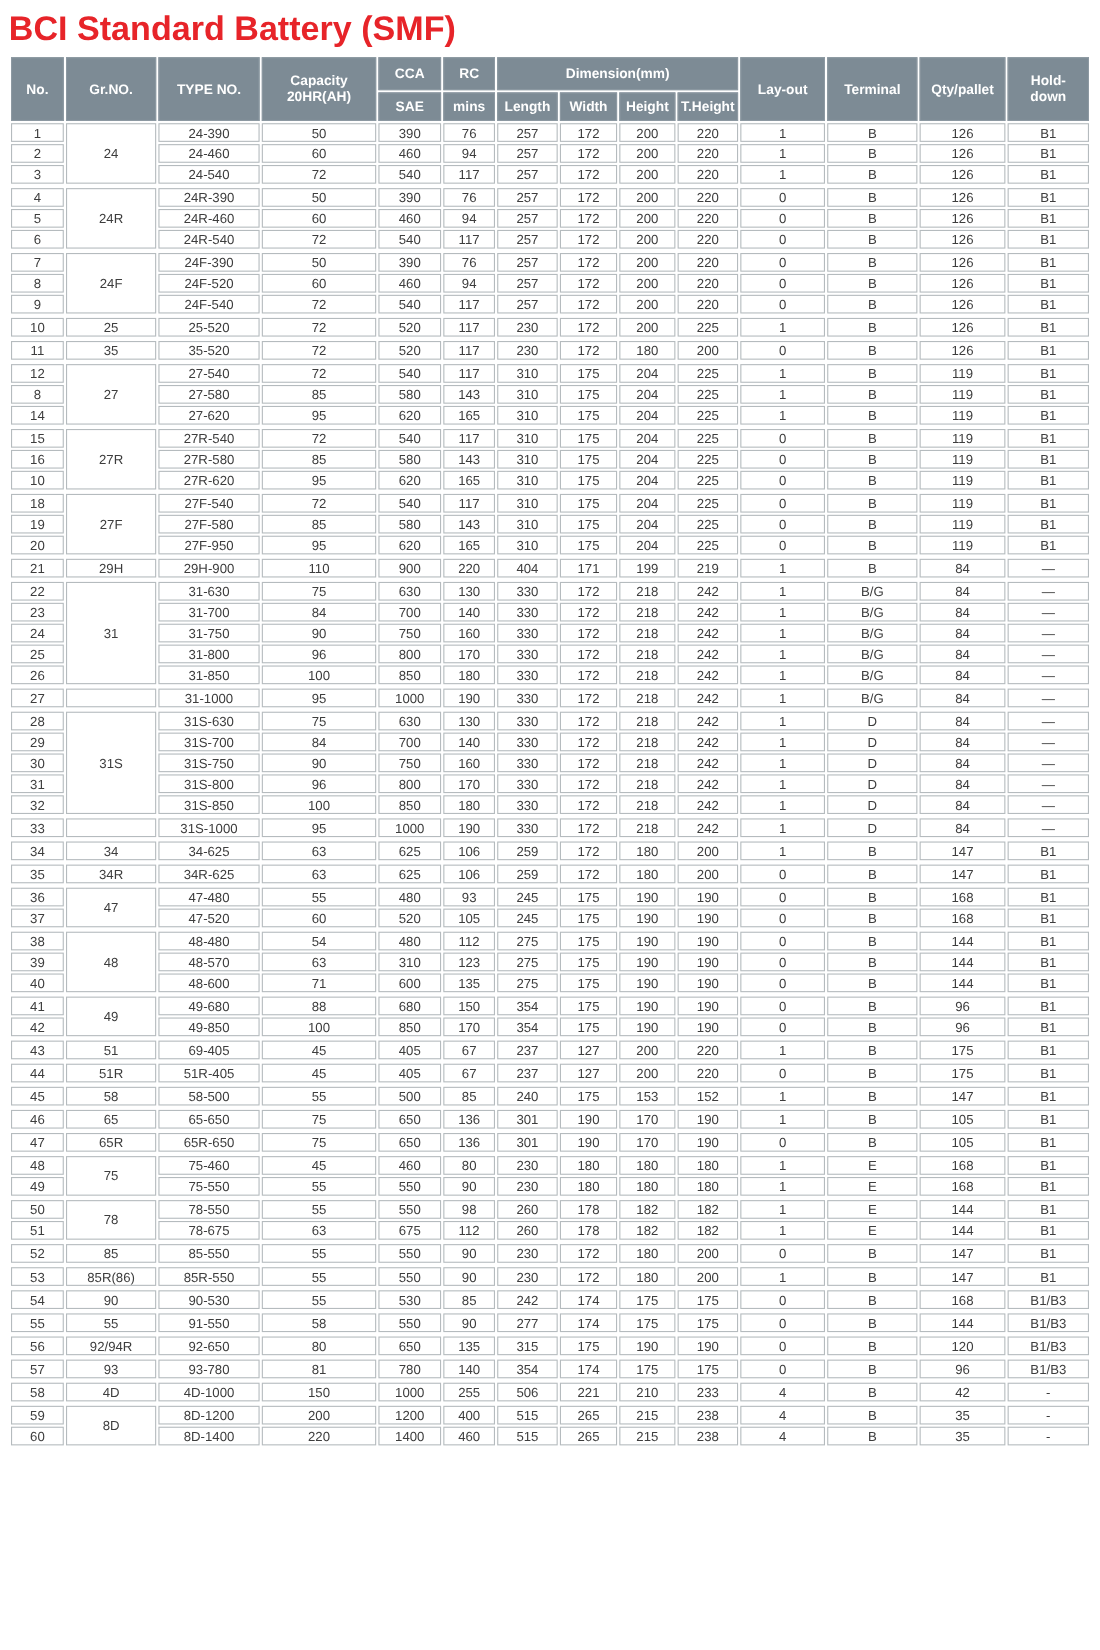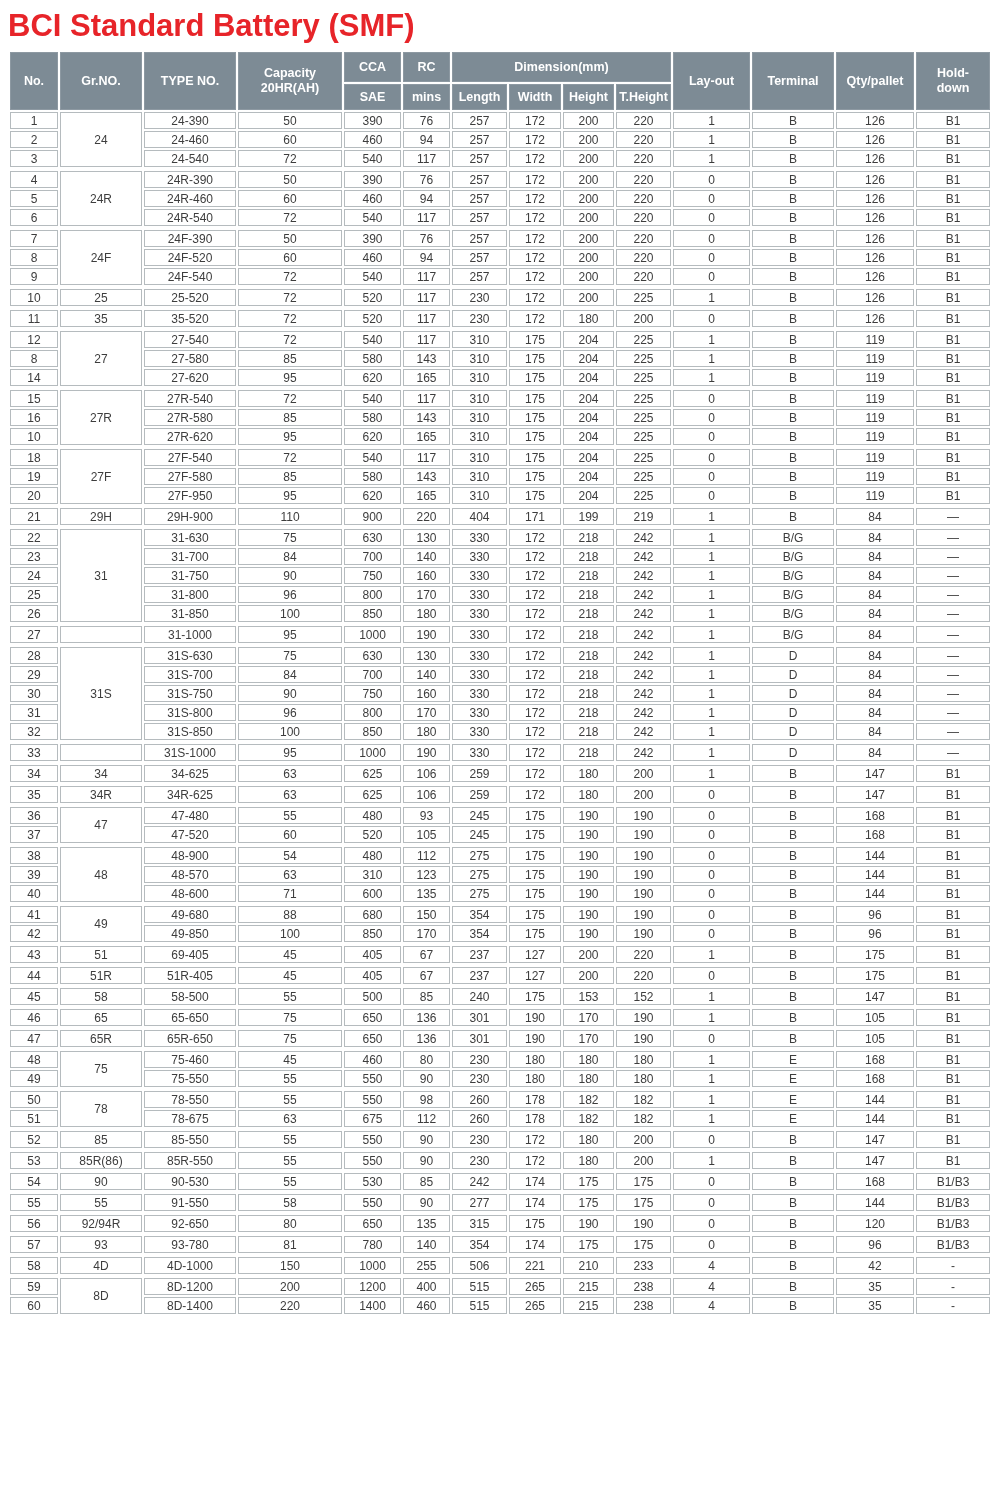--- a/index.html
+++ b/index.html
@@ -724,21 +724,21 @@
           <td>B</td>
           <td>168</td>
           <td>B1</td>
         </tr>
         <tr class="gap">
           <td colspan="14"></td>
         </tr>
         <tr>
           <td>38</td>
           <td rowspan="3">48</td>
-          <td>48-900</td>
+          <td>48-480</td>
           <td>54</td>
           <td>480</td>
           <td>112</td>
           <td>275</td>
           <td>175</td>
           <td>190</td>
           <td>190</td>
           <td>0</td>
           <td>B</td>
           <td>144</td>

